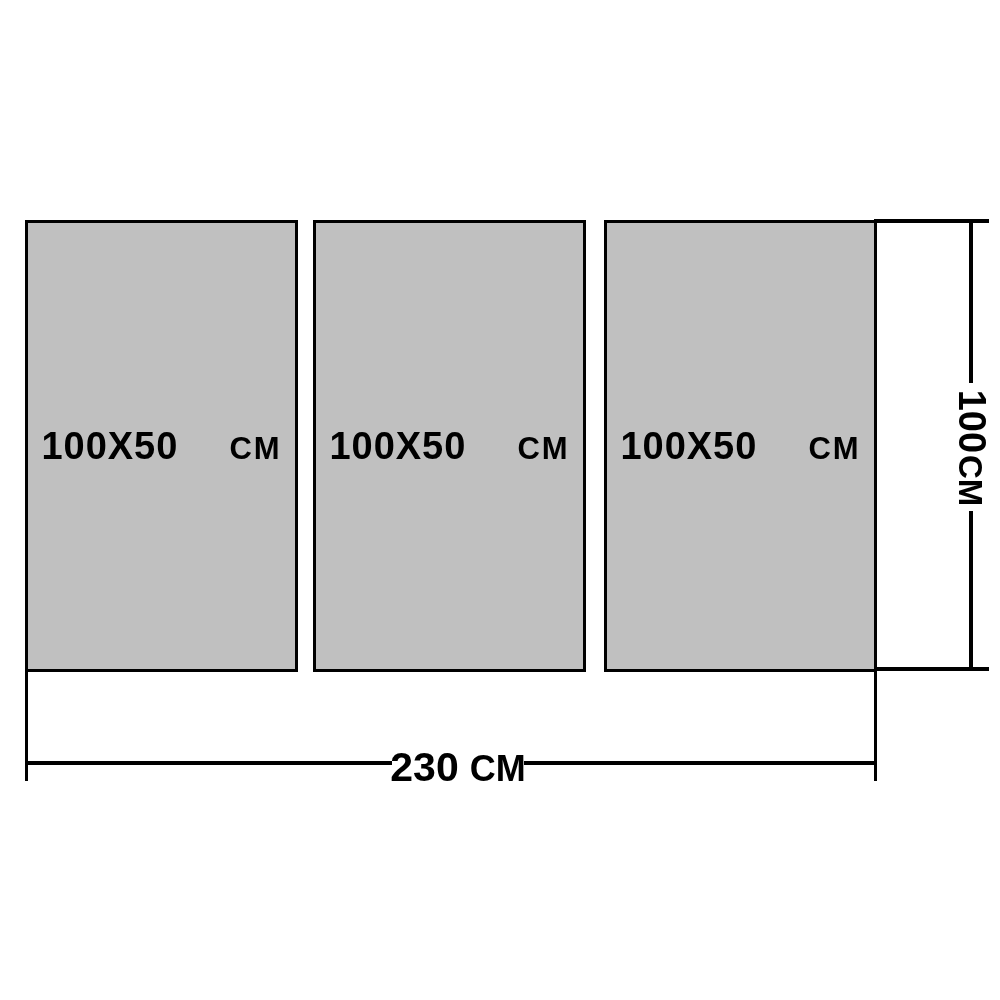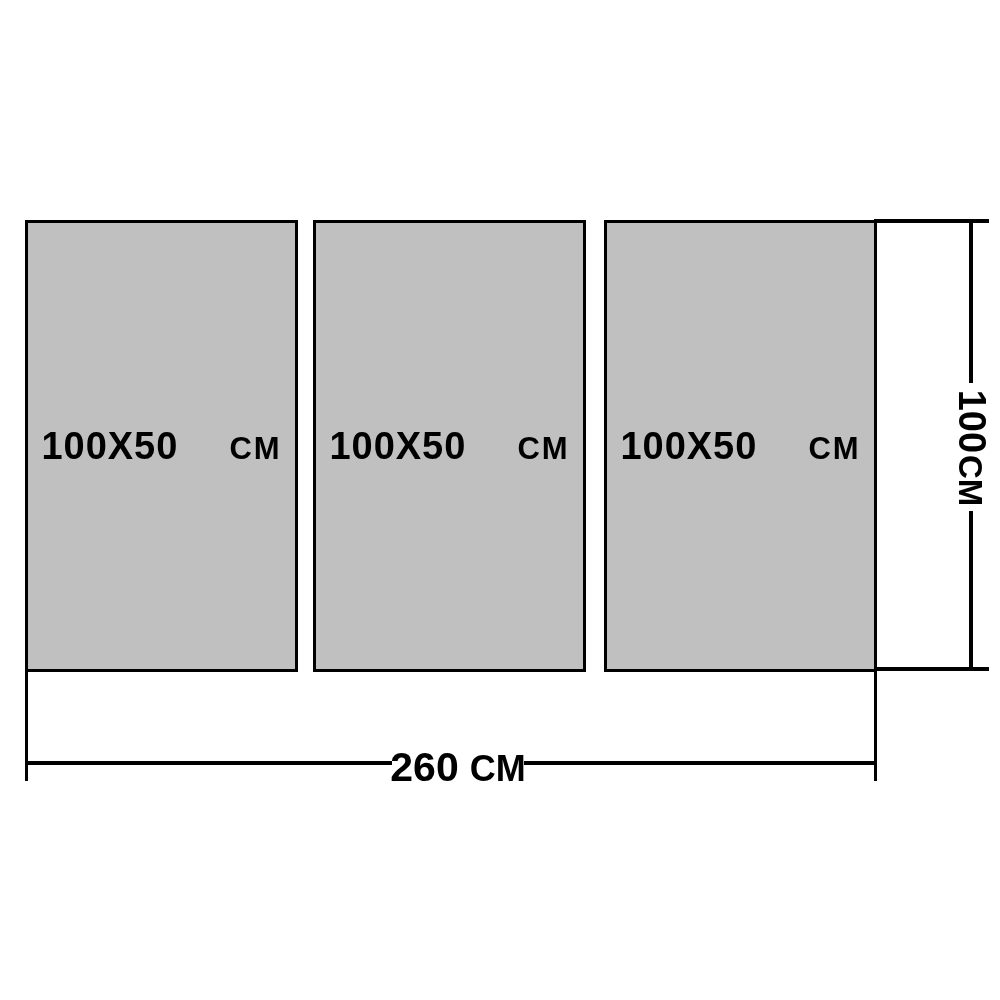--- a/index.html
+++ b/index.html
@@ -121,21 +121,21 @@
       <span>100X50</span>
       <span class="unit">CM</span>
     </span>
   </div>
 
   <div class="dim-line w-ext-left"></div>
   <div class="dim-line w-ext-right"></div>
   <div class="dim-line w-seg-left"></div>
   <div class="dim-line w-seg-right"></div>
   <span class="width-label">
-    <span>260</span>
+    <span>230</span>
     <span class="unit">CM</span>
   </span>
 
   <div class="dim-line h-ext-top"></div>
   <div class="dim-line h-ext-bottom"></div>
   <div class="dim-line h-seg-top"></div>
   <div class="dim-line h-seg-bottom"></div>
   <span class="height-label">
     <span>100</span>
     <span class="unit">CM</span>

